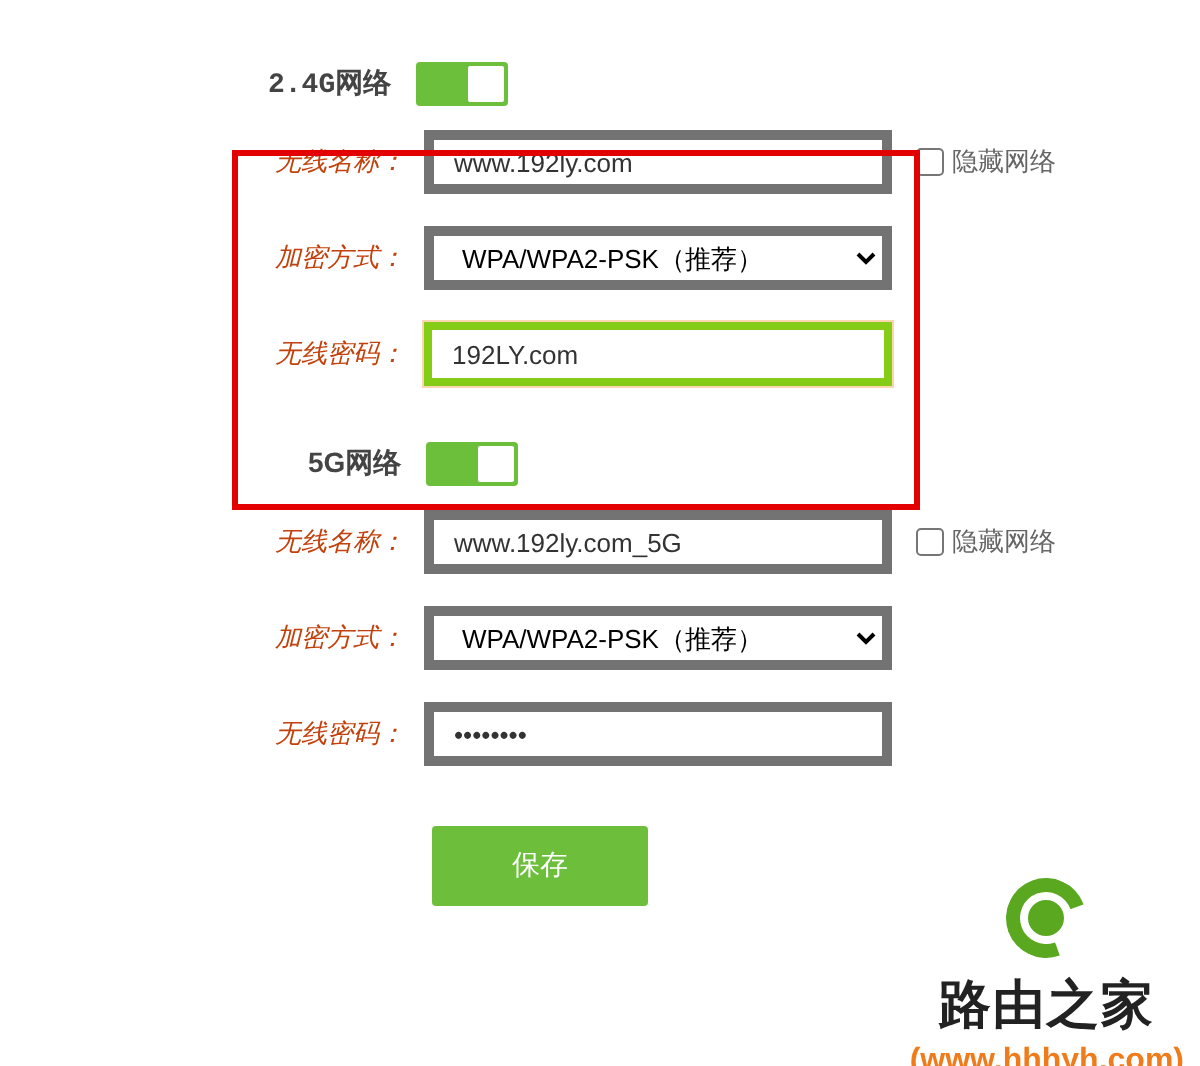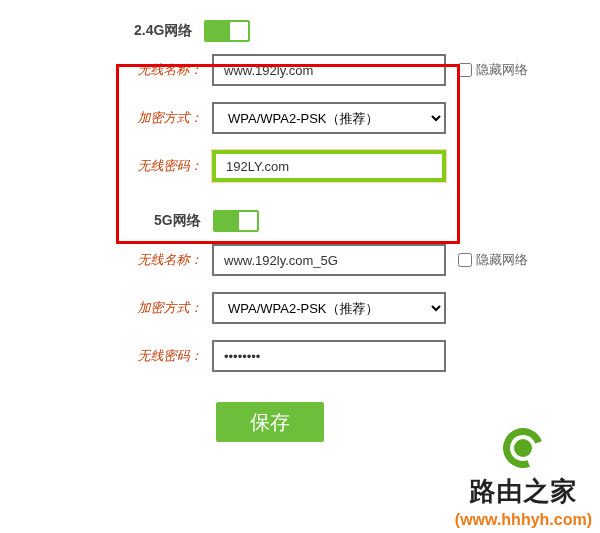--- a/index.html
+++ b/index.html
@@ -14,21 +14,21 @@
   .page { position: relative; width: 600px; height: 533px; }
 
   .section-header {
     display: flex;
     align-items: center;
     gap: 12px;
     margin-left: 134px;
     margin-top: 20px;
     margin-bottom: 12px;
   }
-  .section-header.first { margin-top: 20px; }
+  .section-header.first { margin-top: 31px; font-family: Liberation Mono, monospace; }
   .section-header .title {
     font-weight: bold;
     color: #444;
     font-size: 14px;
   }
 
   .toggle {
     position: relative;
     width: 46px; height: 22px;
     border-radius: 2px;
@@ -55,21 +55,21 @@
     padding-right: 6px;
     color: #c2410c;
     font-style: italic;
   }
   .form-row .field {
     width: 234px;
   }
   input[type=text], input[type=password], select {
     width: 100%;
     height: 32px;
-    border: 2px solid #737373;
+    border: 5px solid #737373;
     padding: 0 10px;
     font-size: 13px;
     color: #333;
     background: #fff;
     outline: none;
   }
   input.focused {
     border: 4px solid #84cc16;
     box-shadow: 0 0 0 1px rgba(242,155,60,0.4);
   }
@@ -105,21 +105,21 @@
     text-align: center;
     margin-top: 30px;
   }
   .save-btn {
     display: inline-block;
     background: #6dbf3b;
     color: #fff;
     border: none;
     width: 108px;
     height: 40px;
-    font-size: 20px;
+    font-size: 14px;
     cursor: pointer;
     border-radius: 2px;
     margin-left: -60px;
   }
 
   
   .brand {
     position: absolute;
     right: 8px;
     bottom: 24px;

